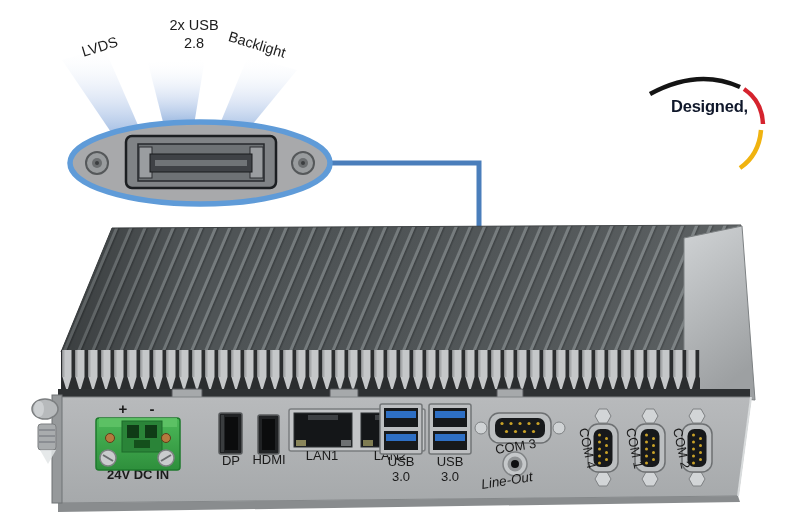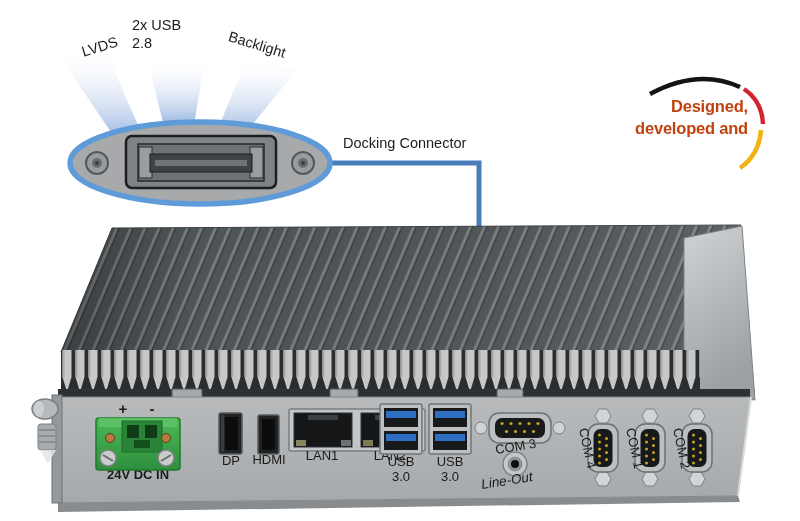--- a/index.html
+++ b/index.html
@@ -2,25 +2,25 @@
 <html><head>
 <meta charset="utf-8">
 <style>
   html,body{margin:0;padding:0;background:#ffffff;}
   .stage{position:relative;width:800px;height:521px;background:#ffffff;overflow:hidden;
          font-family:"Liberation Sans",sans-serif;}
   .stage svg.scene{position:absolute;left:0;top:0;}
   svg text{font-family:"Liberation Sans",sans-serif;fill:#1a1a1a;}
   .lbl{position:absolute;color:#1c1c1c;font-size:14.5px;white-space:nowrap;}
   .lbl-lvds{left:82px;top:44px;transform:rotate(-17deg);transform-origin:left center;}
-  .lbl-usb2x{left:132px;top:16px;width:68px;line-height:18px;}
+  .lbl-usb2x{left:160px;top:16px;width:68px;text-align:center;line-height:18px;}
   .lbl-backlight{left:229px;top:28px;transform:rotate(17deg);transform-origin:left center;}
   .lbl-docking{left:343px;top:135px;}
   .badge{position:absolute;left:566px;top:95px;width:182px;text-align:right;
-         color:#c2410c;font-size:16.5px;font-weight:700;line-height:22px;letter-spacing:-0.2px;}
+         color:#0f172a;font-size:16.5px;font-weight:700;line-height:22px;letter-spacing:-0.2px;}
 </style>
 </head>
 <body>
 
 <div class="stage">
 
 <svg class="scene" width="800" height="521" viewBox="0 0 800 521">
   <defs>
     <linearGradient id="beamGrad" x1="0" y1="0" x2="0" y2="1">
       <stop offset="0" stop-color="#ffffff" stop-opacity="0"></stop>
@@ -269,20 +269,18 @@
   </g>
 </svg>
 
 <span class="lbl lbl-lvds">LVDS</span>
 <div class="lbl lbl-usb2x">
   <div>2x USB</div>
   <div>2.8</div>
 </div>
 <span class="lbl lbl-backlight">Backlight</span>
 
-<span class="lbl lbl-docking">Docking Connector</span>
 
 <div class="badge">
   <div>Designed,</div>
-  <div>developed and</div>
 </div>
 
 </div>
 
 </body></html>

